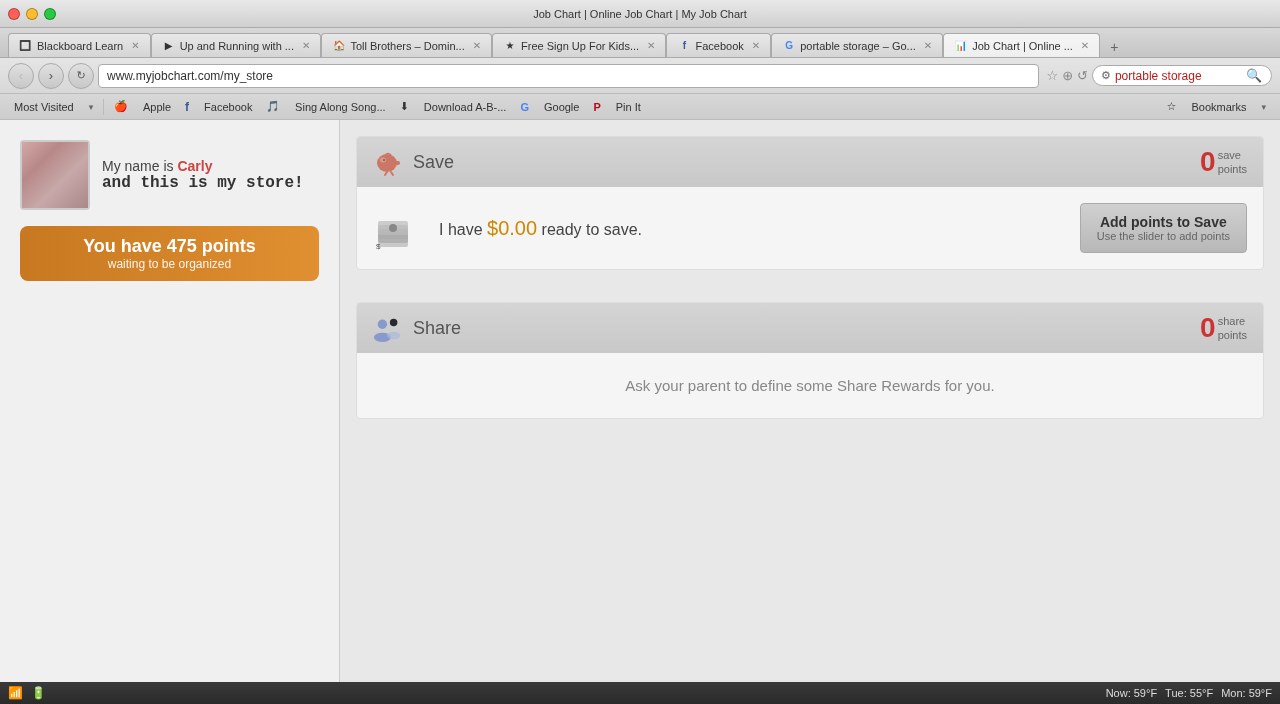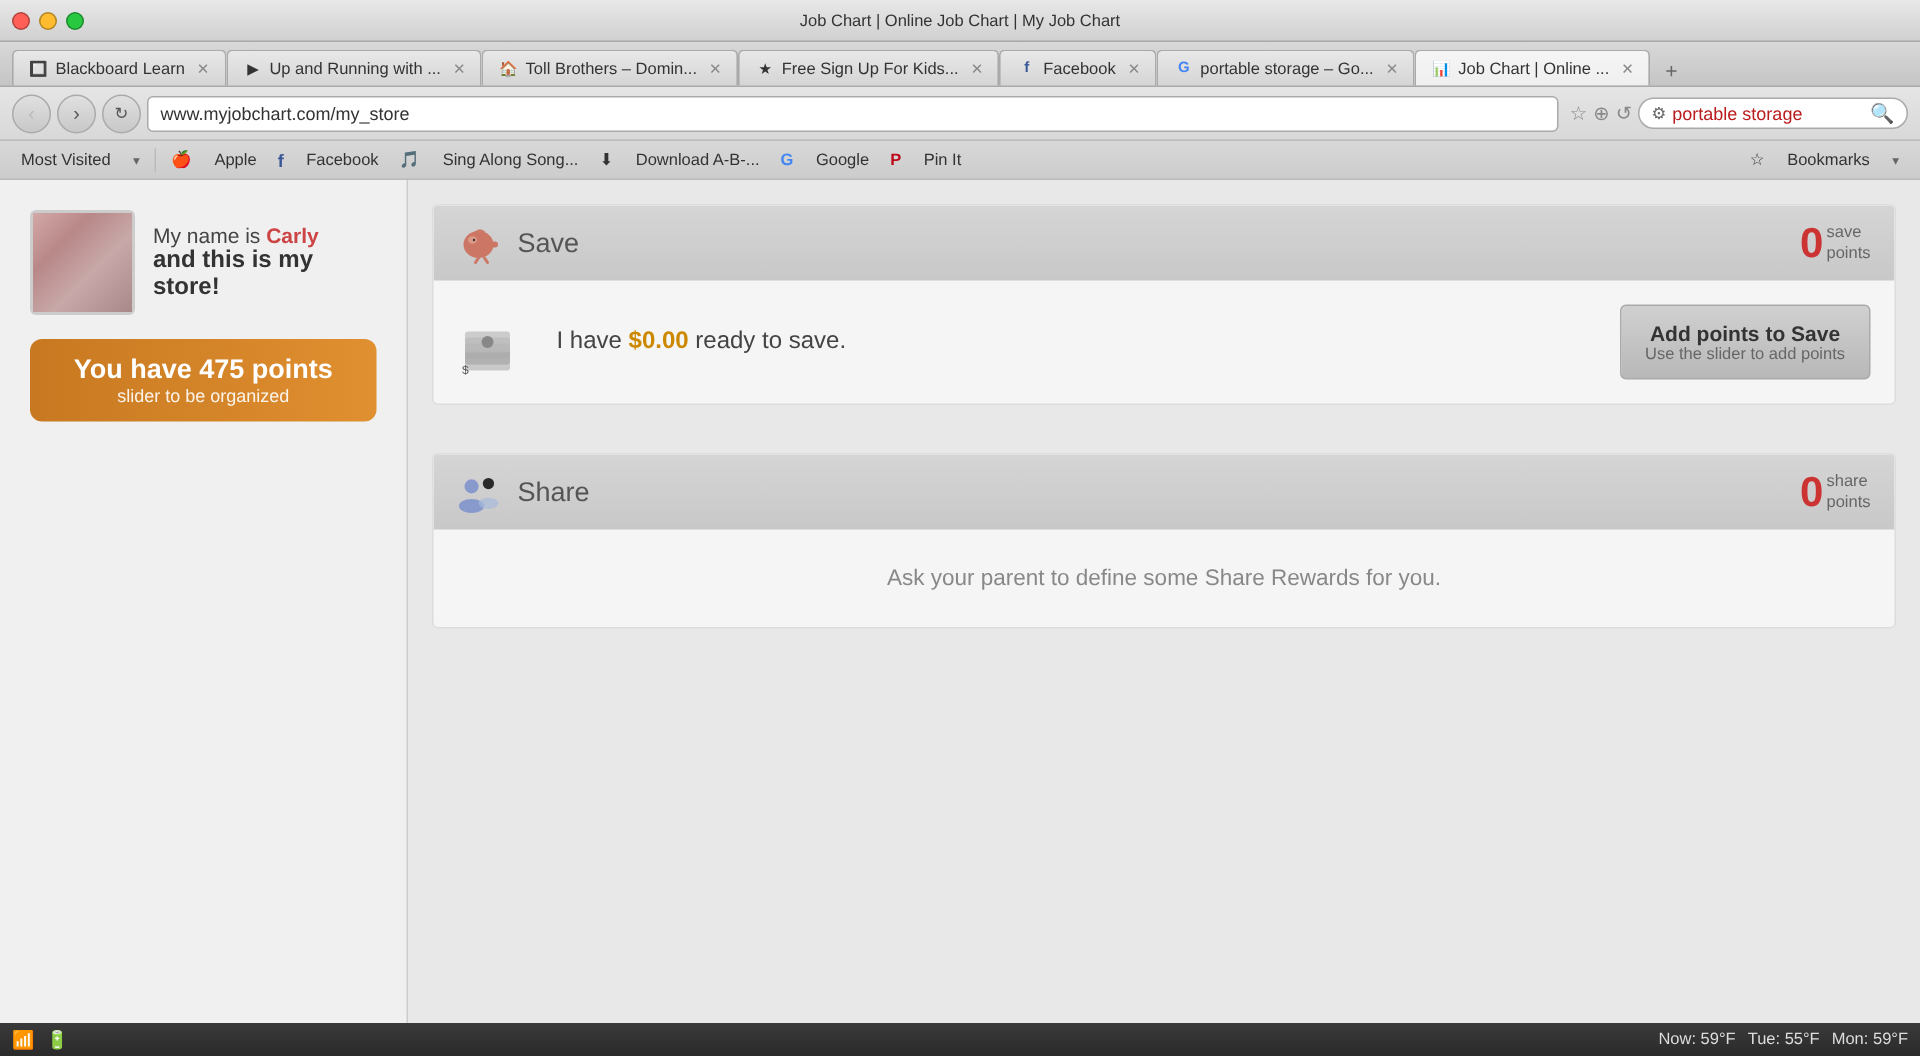--- a/index.html
+++ b/index.html
@@ -133,21 +133,21 @@
 
     
     .main-content {
       display: flex;
       background: #e8e8e8;
       height: calc(704px - 22px - 30px - 36px - 26px - 22px);
     }
 
     
     .sidebar {
-      width: 272px;
+      width: 340px;
       background: #f0f0f0;
       border-right: 1px solid #ccc;
       padding: 20px;
       display: flex;
       flex-direction: column;
       gap: 16px;
     }
     .profile-section {
       display: flex;
       align-items: center;
@@ -171,20 +171,21 @@
       color: #444;
     }
     .profile-name {
       color: #cc4444;
       font-weight: bold;
     }
     .profile-store {
       font-size: 16px;
       font-weight: bold;
       color: #333;
+      font-family: Liberation Mono, monospace;
     }
     .points-banner {
       background: linear-gradient(to right, #c87820, #e09030);
       border-radius: 8px;
       padding: 10px 16px;
       color: white;
       display: flex;
       flex-direction: column;
       align-items: center;
     }
@@ -265,22 +266,22 @@
       font-size: 36px;
       flex-shrink: 0;
     }
     .save-text {
       flex: 1;
       font-size: 16px;
       color: #444;
     }
     .save-amount {
       color: #cc8800;
-      font-weight: bold;
-      font-size: 16px;
+      font-weight: normal;
+      font-size: 20px;
     }
     .add-points-btn {
       background: linear-gradient(to bottom, #d0d0d0, #b8b8b8);
       border: 1px solid #aaa;
       border-radius: 4px;
       padding: 10px 16px;
       text-align: center;
       cursor: pointer;
       color: #333;
     }
@@ -437,21 +438,21 @@
         <div>
           <span>My name is</span>
           <span class="profile-name">Carly</span>
         </div>
         <div class="profile-store">and this is my store!</div>
       </div>
     </div>
 
     <div class="points-banner">
       <div class="points-main">You have 475 points</div>
-      <div class="points-sub">slider to be organized</div>
+      <div class="points-sub">waiting to be organized</div>
     </div>
   </div>
 
   <div class="right-content">
 
     <div class="section-card">
       <div class="section-header">
         <div class="section-title-wrap">
           <div class="section-icon">
             <svg width="30" height="30" viewBox="0 0 30 30">

